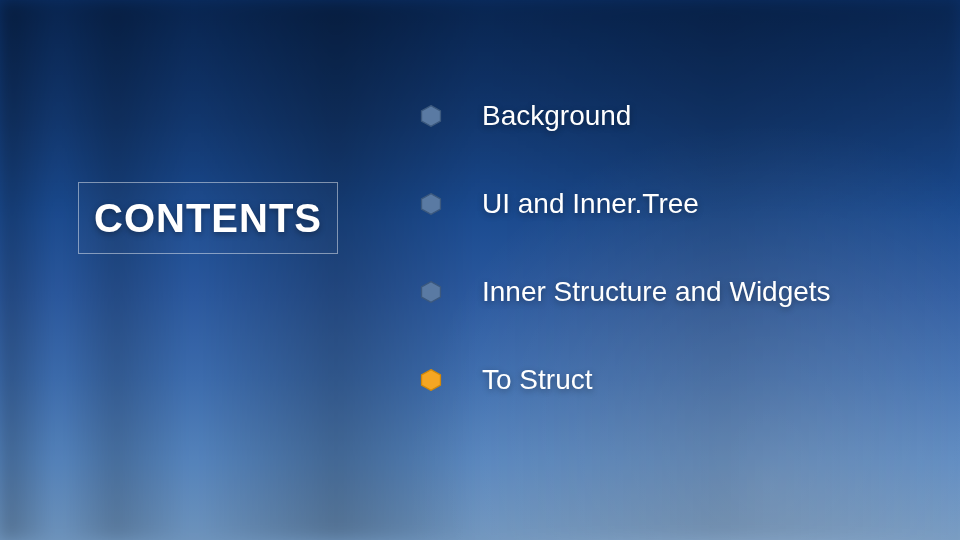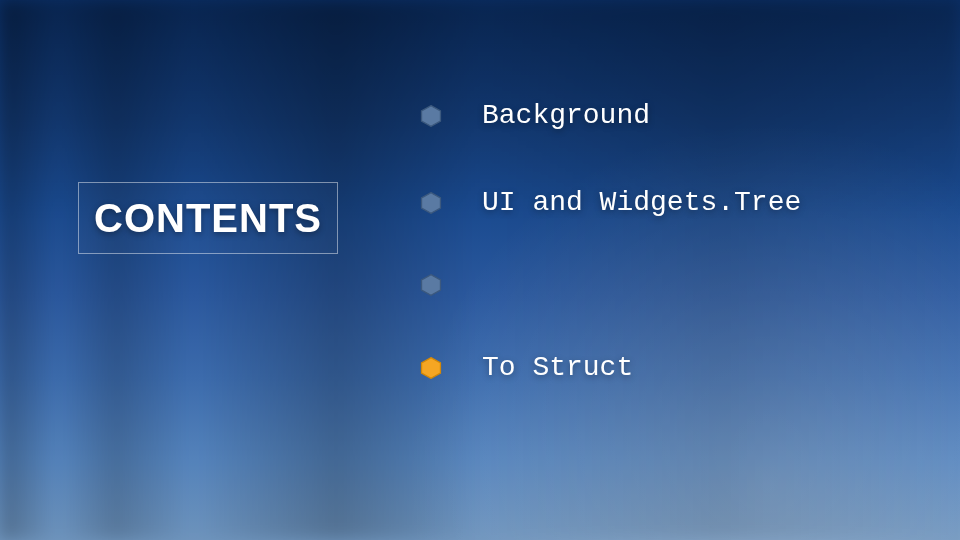--- a/index.html
+++ b/index.html
@@ -25,21 +25,21 @@
     z-index:2;
   }
   .heading{
     color:#fff;font-size:40px;font-weight:700;letter-spacing:1px;
     text-shadow:0 2px 6px rgba(0,0,0,0.35);
   }
   .items{
     position:absolute;left:420px;top:100px;right:20px;z-index:2;
     display:flex;flex-direction:column;gap:56px;
   }
-  .item{display:flex;align-items:center;gap:40px;font-family:Liberation Mono, monospace;}
+  .item{display:flex;align-items:center;gap:40px;}
   .hex{width:22px;height:22px;flex:0 0 22px;}
   .hex svg{display:block;width:22px;height:22px;}
   .label{
     color:#fff;font-size:28px;font-weight:400;
     text-shadow:0 2px 6px rgba(0,0,0,0.35);
   }
 </style>
 </head>
 <body>
 
@@ -61,30 +61,31 @@
       <span class="label">Background</span>
     </div>
 
     <div class="item">
       <span class="hex">
         <svg viewBox="0 0 100 100">
           <polygon points="50,3 93,27 93,73 50,97 7,73 7,27" fill="#5a7aa3"></polygon>
           <polygon points="50,3 93,27 93,73 50,97 7,73 7,27" fill="none" stroke-width="6" stroke="#3c597e"></polygon>
         </svg>
       </span>
-      <span class="label">UI and Widgets.Tree</span>
+      <span class="label">UI and Inner.Tree</span>
     </div>
 
     <div class="item">
       <span class="hex">
         <svg viewBox="0 0 100 100">
           <polygon points="50,3 93,27 93,73 50,97 7,73 7,27" fill="#5a7aa3"></polygon>
           <polygon points="50,3 93,27 93,73 50,97 7,73 7,27" fill="none" stroke-width="6" stroke="#3c597e"></polygon>
         </svg>
       </span>
+      <span class="label">Inner Structure and Widgets</span>
     </div>
 
     <div class="item">
       <span class="hex">
         <svg viewBox="0 0 100 100">
           <polygon points="50,3 93,27 93,73 50,97 7,73 7,27" fill="#f5a623"></polygon>
           <polygon points="50,3 93,27 93,73 50,97 7,73 7,27" fill="none" stroke-width="6" stroke="#d48806"></polygon>
         </svg>
       </span>
       <span class="label">To Struct</span>

